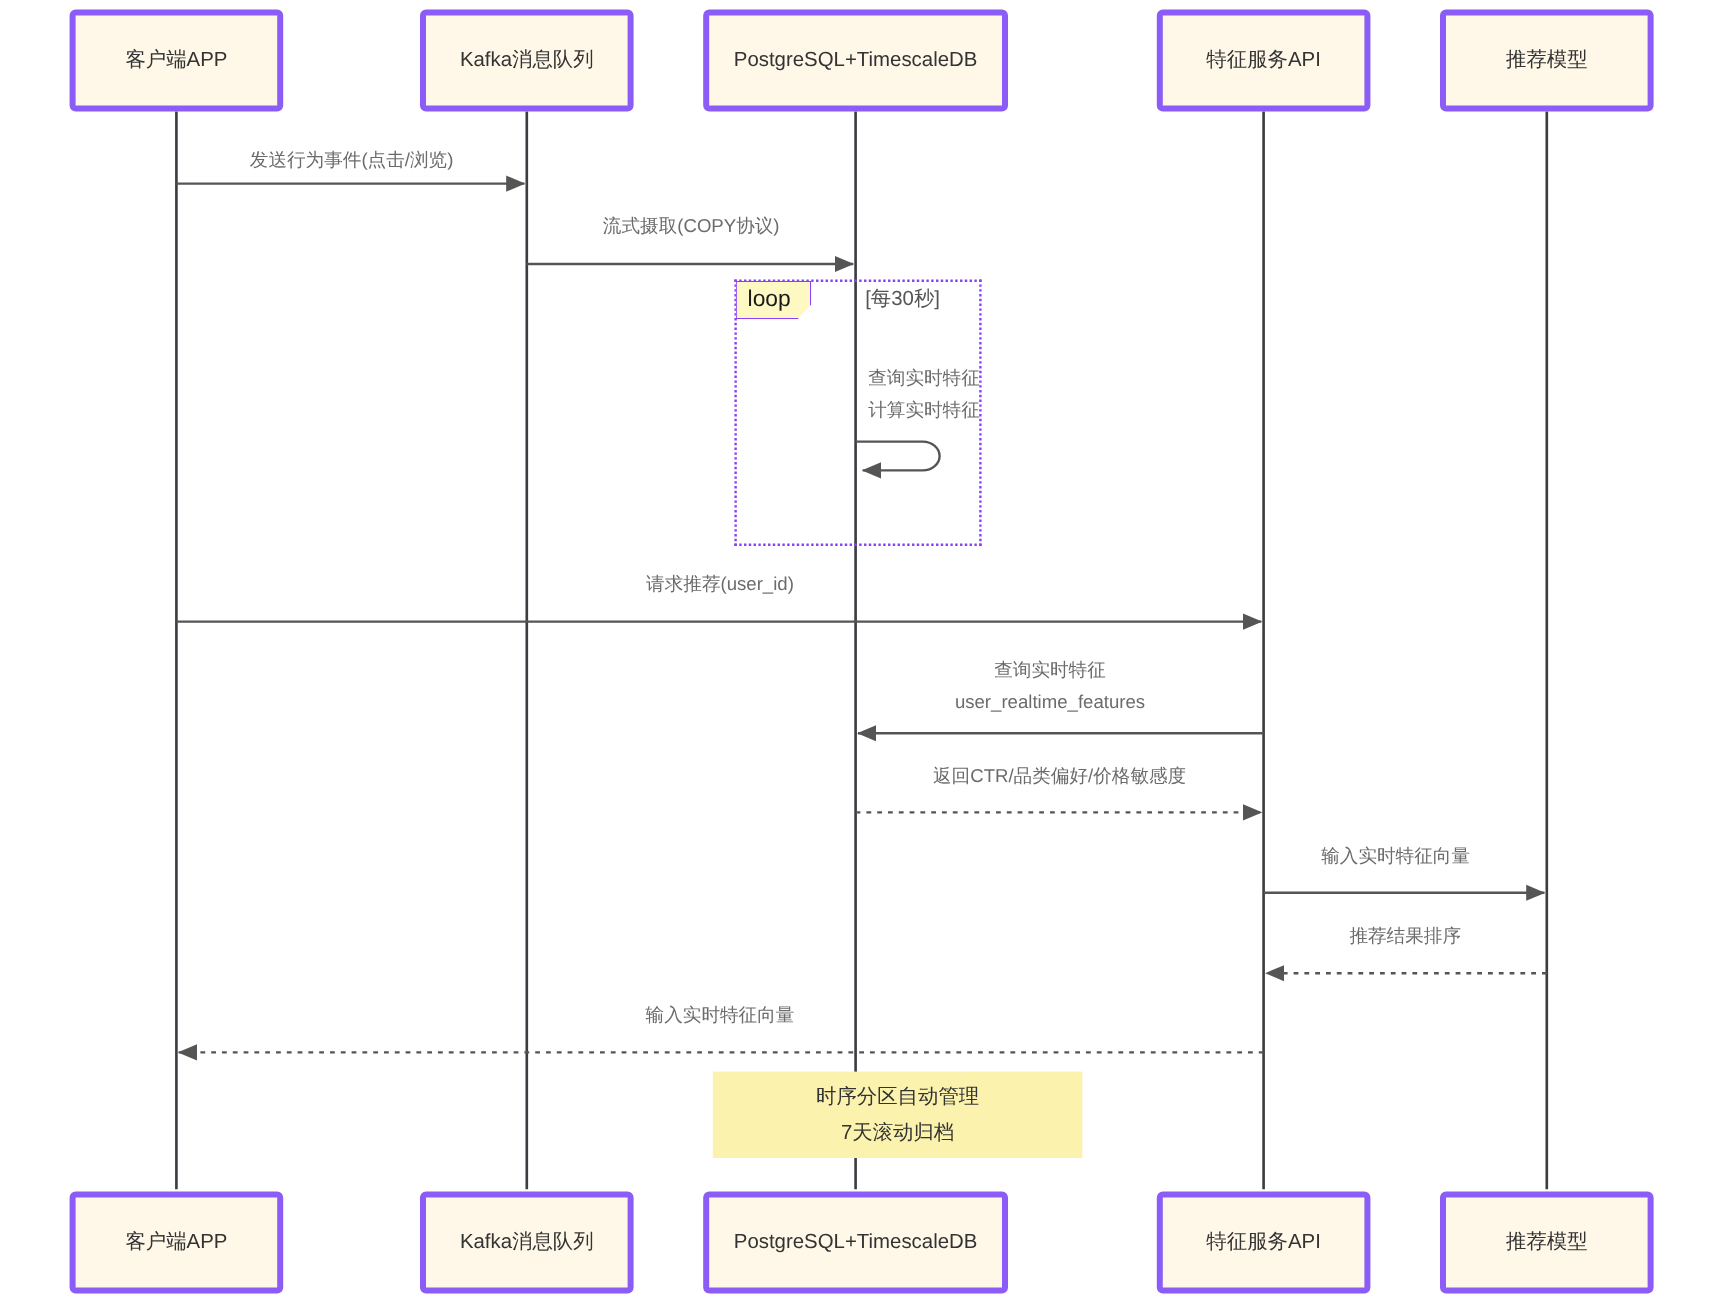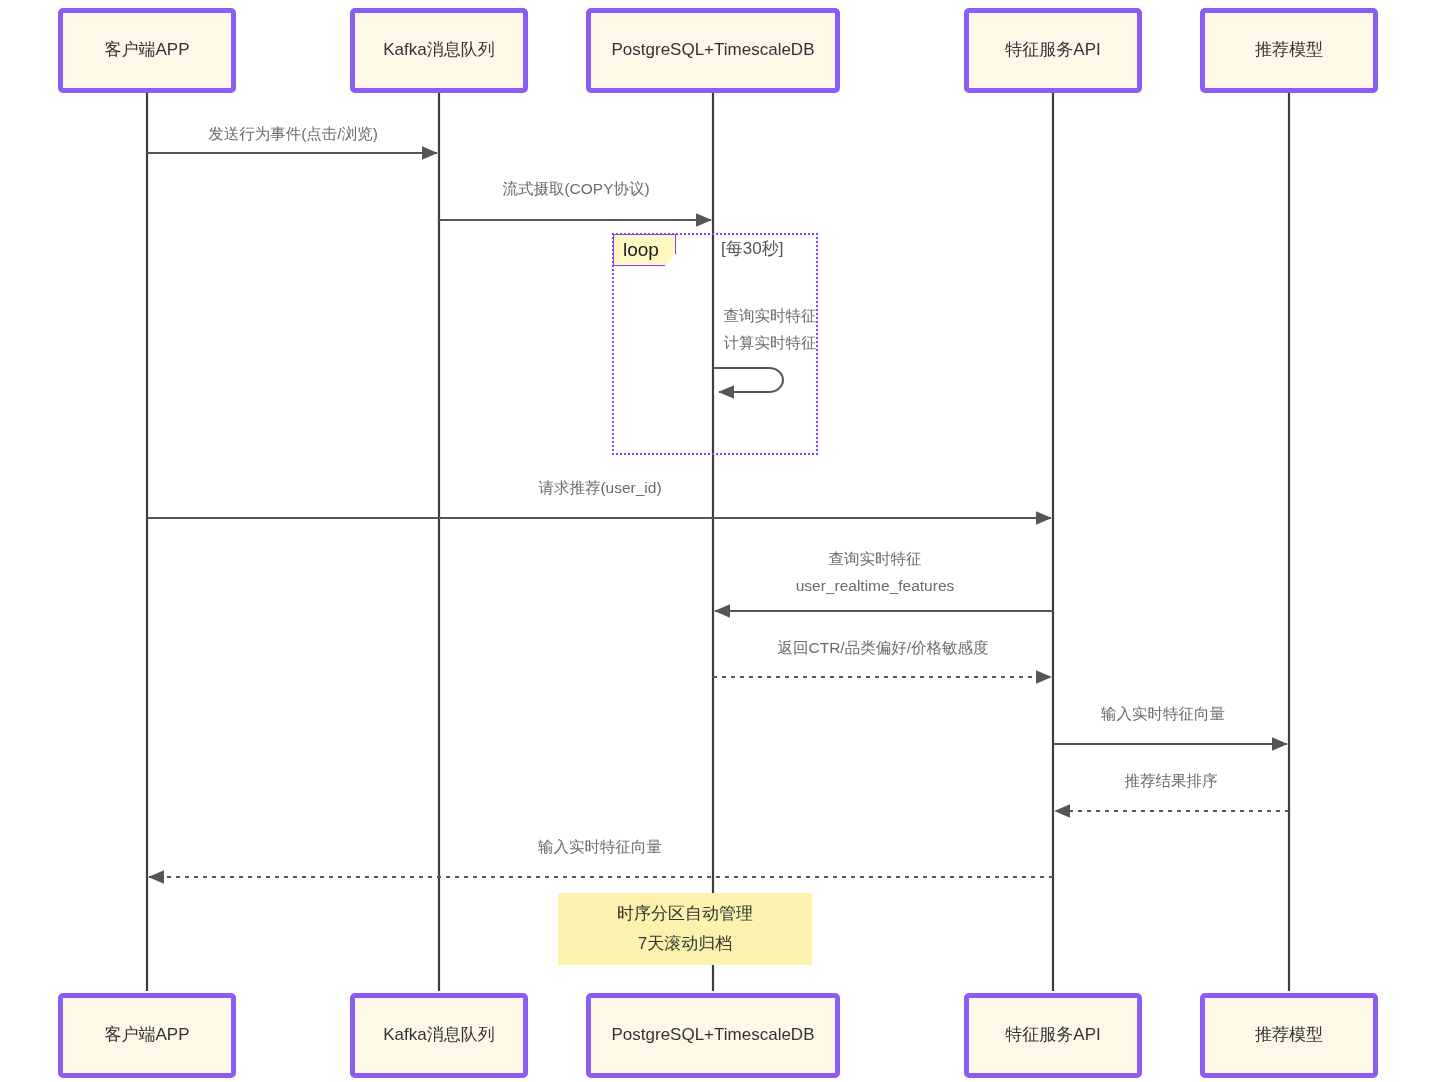--- a/index.html
+++ b/index.html
@@ -183,19 +183,19 @@
       <div class="msg-label two-line" style="left: 875px; top: 545px;">
         <div>查询实时特征</div>
         <div>user_realtime_features</div>
       </div>
       <div class="msg-label" style="left: 883px; top: 639px;">返回CTR/品类偏好/价格敏感度</div>
       <div class="msg-label" style="left: 1163px; top: 705px;">输入实时特征向量</div>
       <div class="msg-label" style="left: 1171px; top: 772px;">推荐结果排序</div>
       <div class="msg-label" style="left: 600px; top: 838px;">输入实时特征向量</div>
     </div>
   <div id="notes-layer">
-      <div class="note-box" style="left: 558px; top: 893px; width: 254px; height: 72px;">
+      <div class="note-box" style="left: 594px; top: 893px; width: 308px; height: 72px;">
         <div>时序分区自动管理</div>
         <div>7天滚动归档</div>
       </div>
     </div>
 
 </div>
 
 </body></html>

